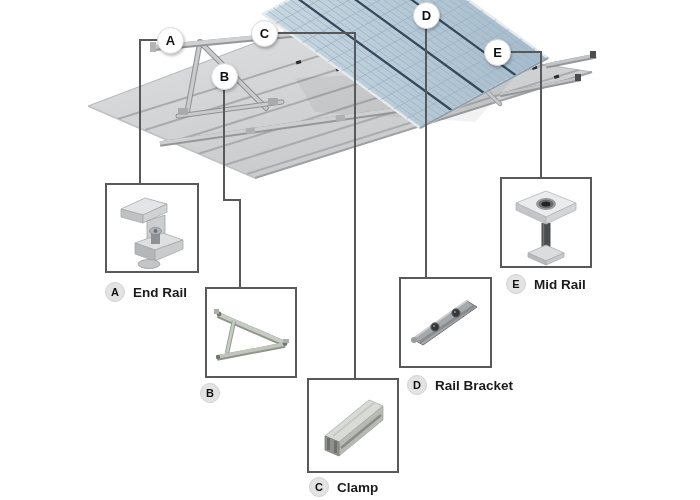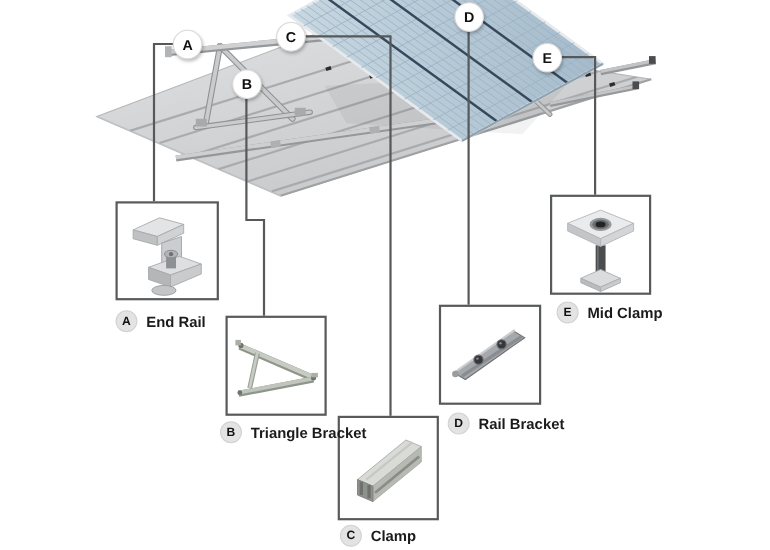--- a/index.html
+++ b/index.html
@@ -256,28 +256,27 @@
       <ellipse cx="44" cy="25" rx="4.5" ry="2.6" fill="#212325"></ellipse>
     </svg>
   </div>
 
   <div class="legend-row" style="left:105px;top:282px">
     <div class="legend-circle">A</div>
     <div class="legend-text">End Rail</div>
   </div>
   <div class="legend-row" style="left:200px;top:383px">
     <div class="legend-circle">B</div>
-    <div class="legend-text">Triangle Bracket</div>
   </div>
   <div class="legend-row" style="left:309px;top:477px">
     <div class="legend-circle">C</div>
     <div class="legend-text">Clamp</div>
   </div>
   <div class="legend-row" style="left:407px;top:375px">
     <div class="legend-circle">D</div>
     <div class="legend-text">Rail Bracket</div>
   </div>
   <div class="legend-row" style="left:506px;top:274px">
     <div class="legend-circle">E</div>
-    <div class="legend-text">Mid Clamp</div>
+    <div class="legend-text">Mid Rail</div>
   </div>
 
 </div>
 
 </body></html>

